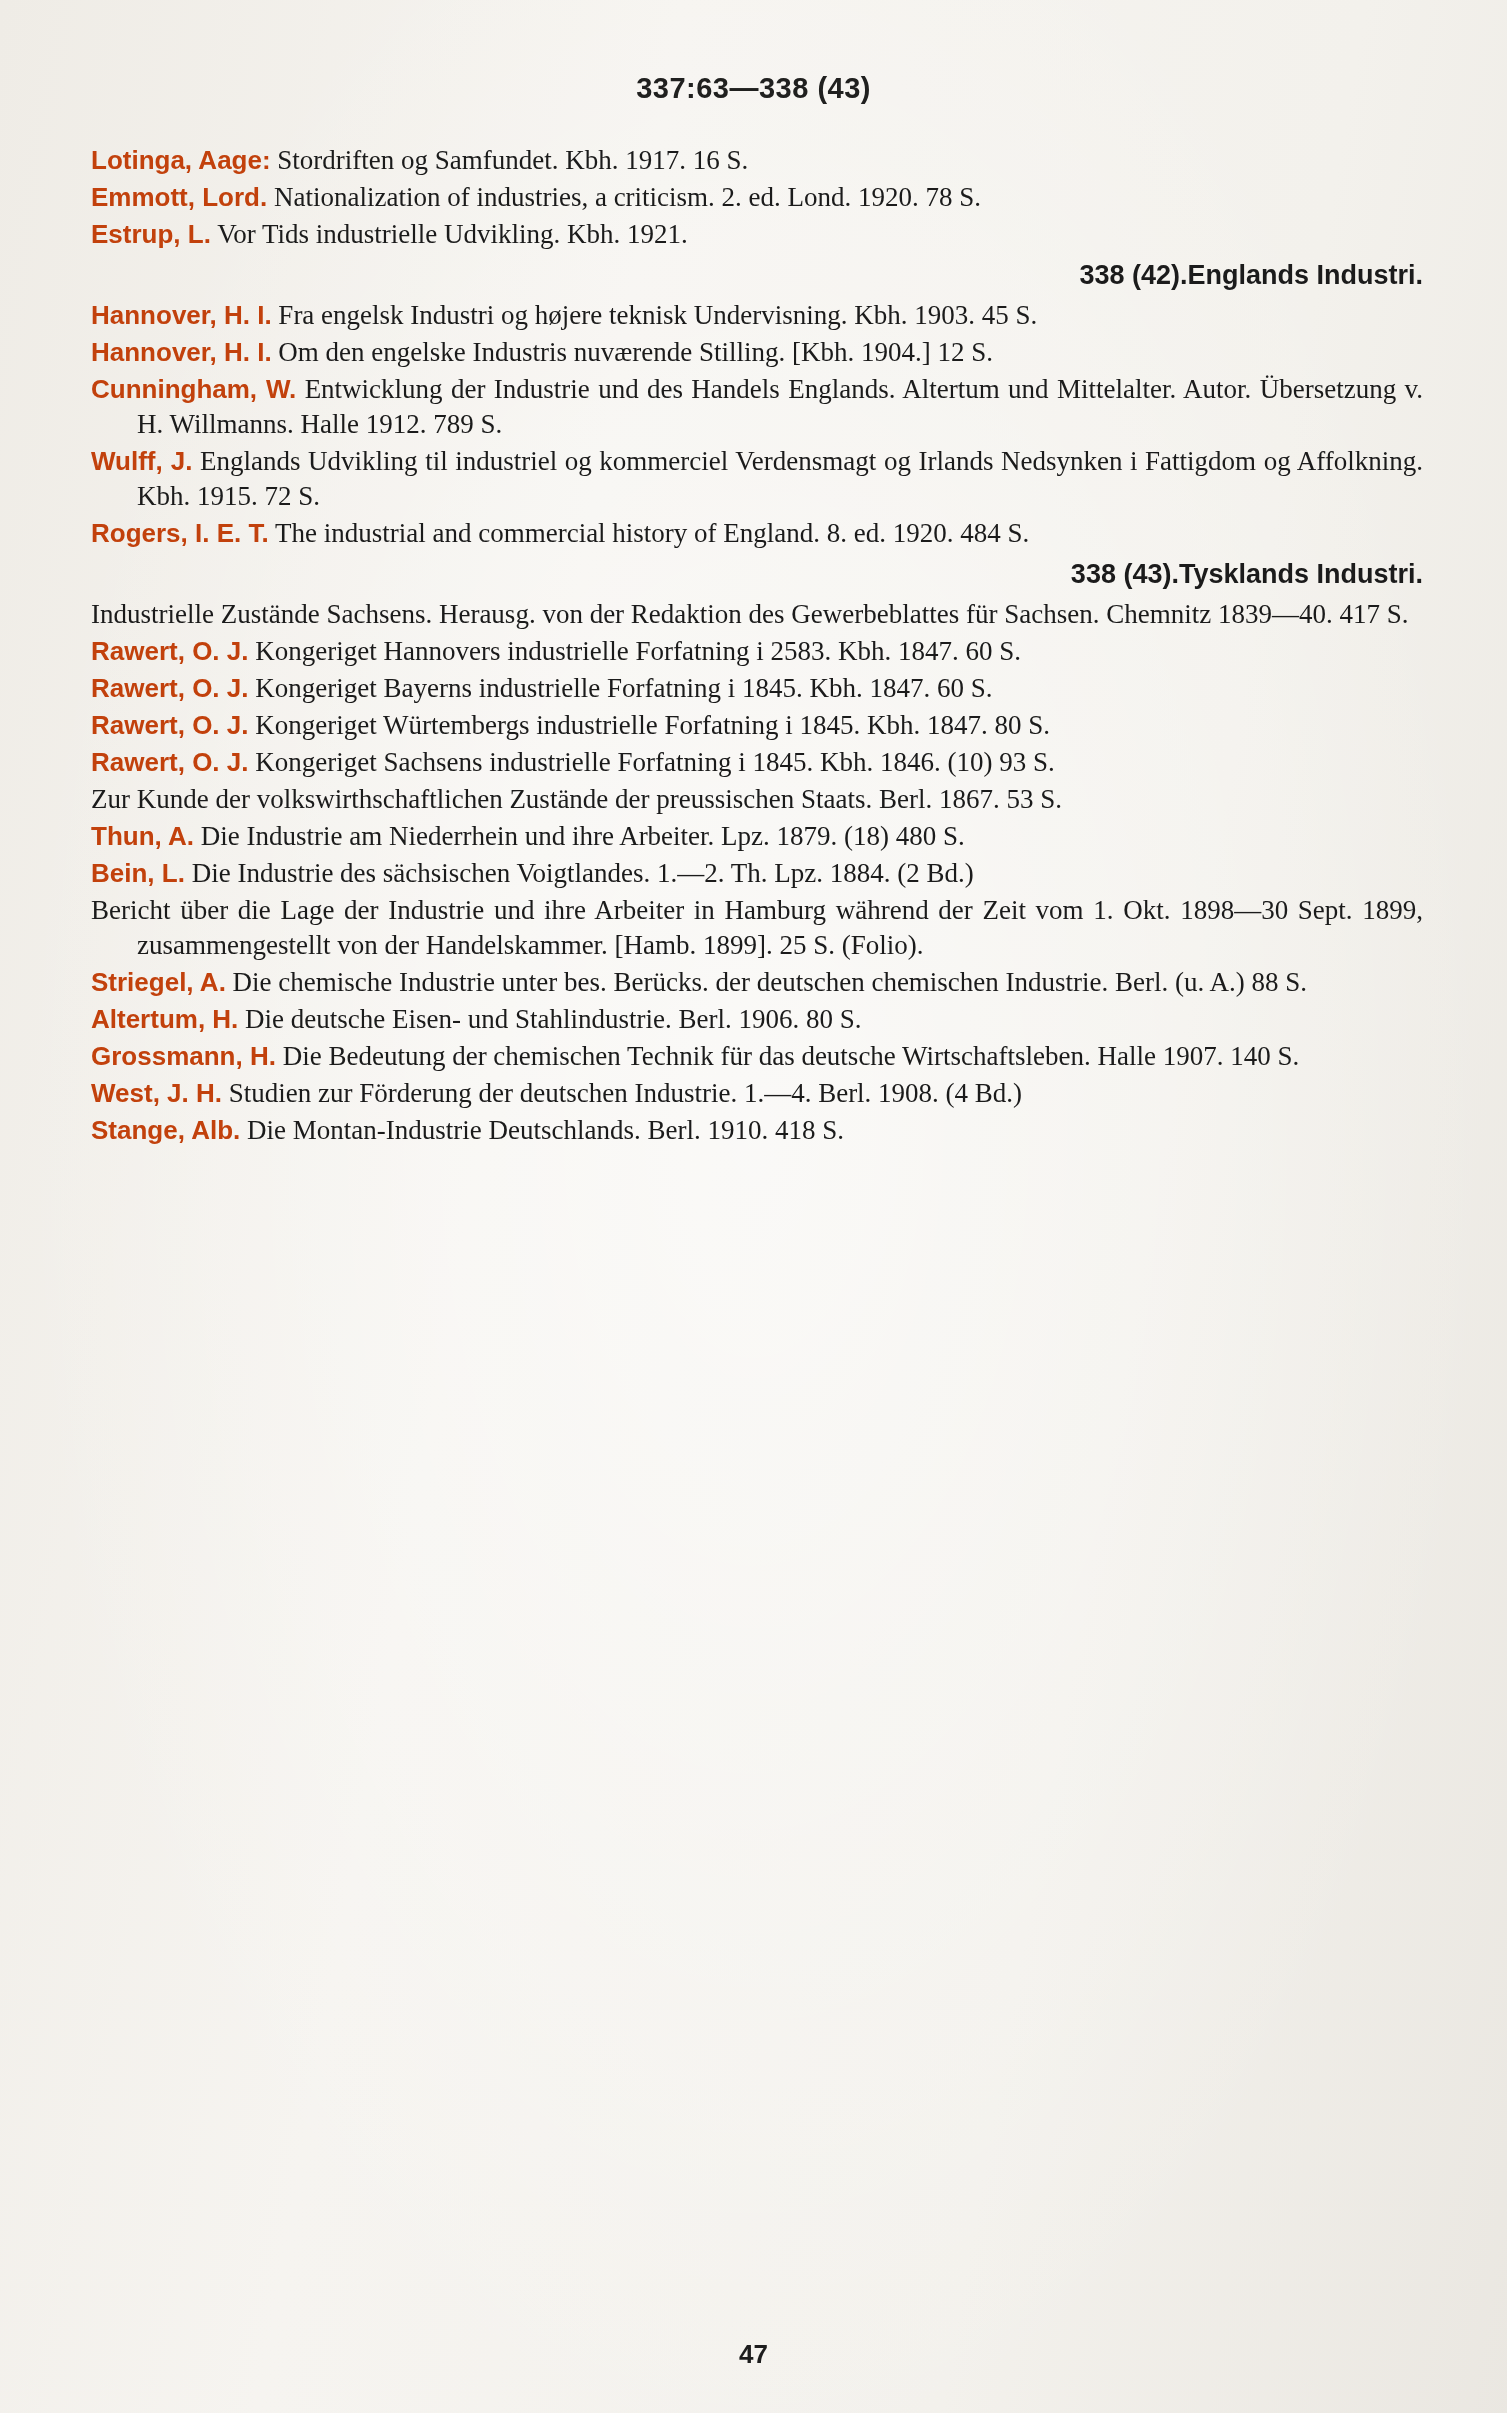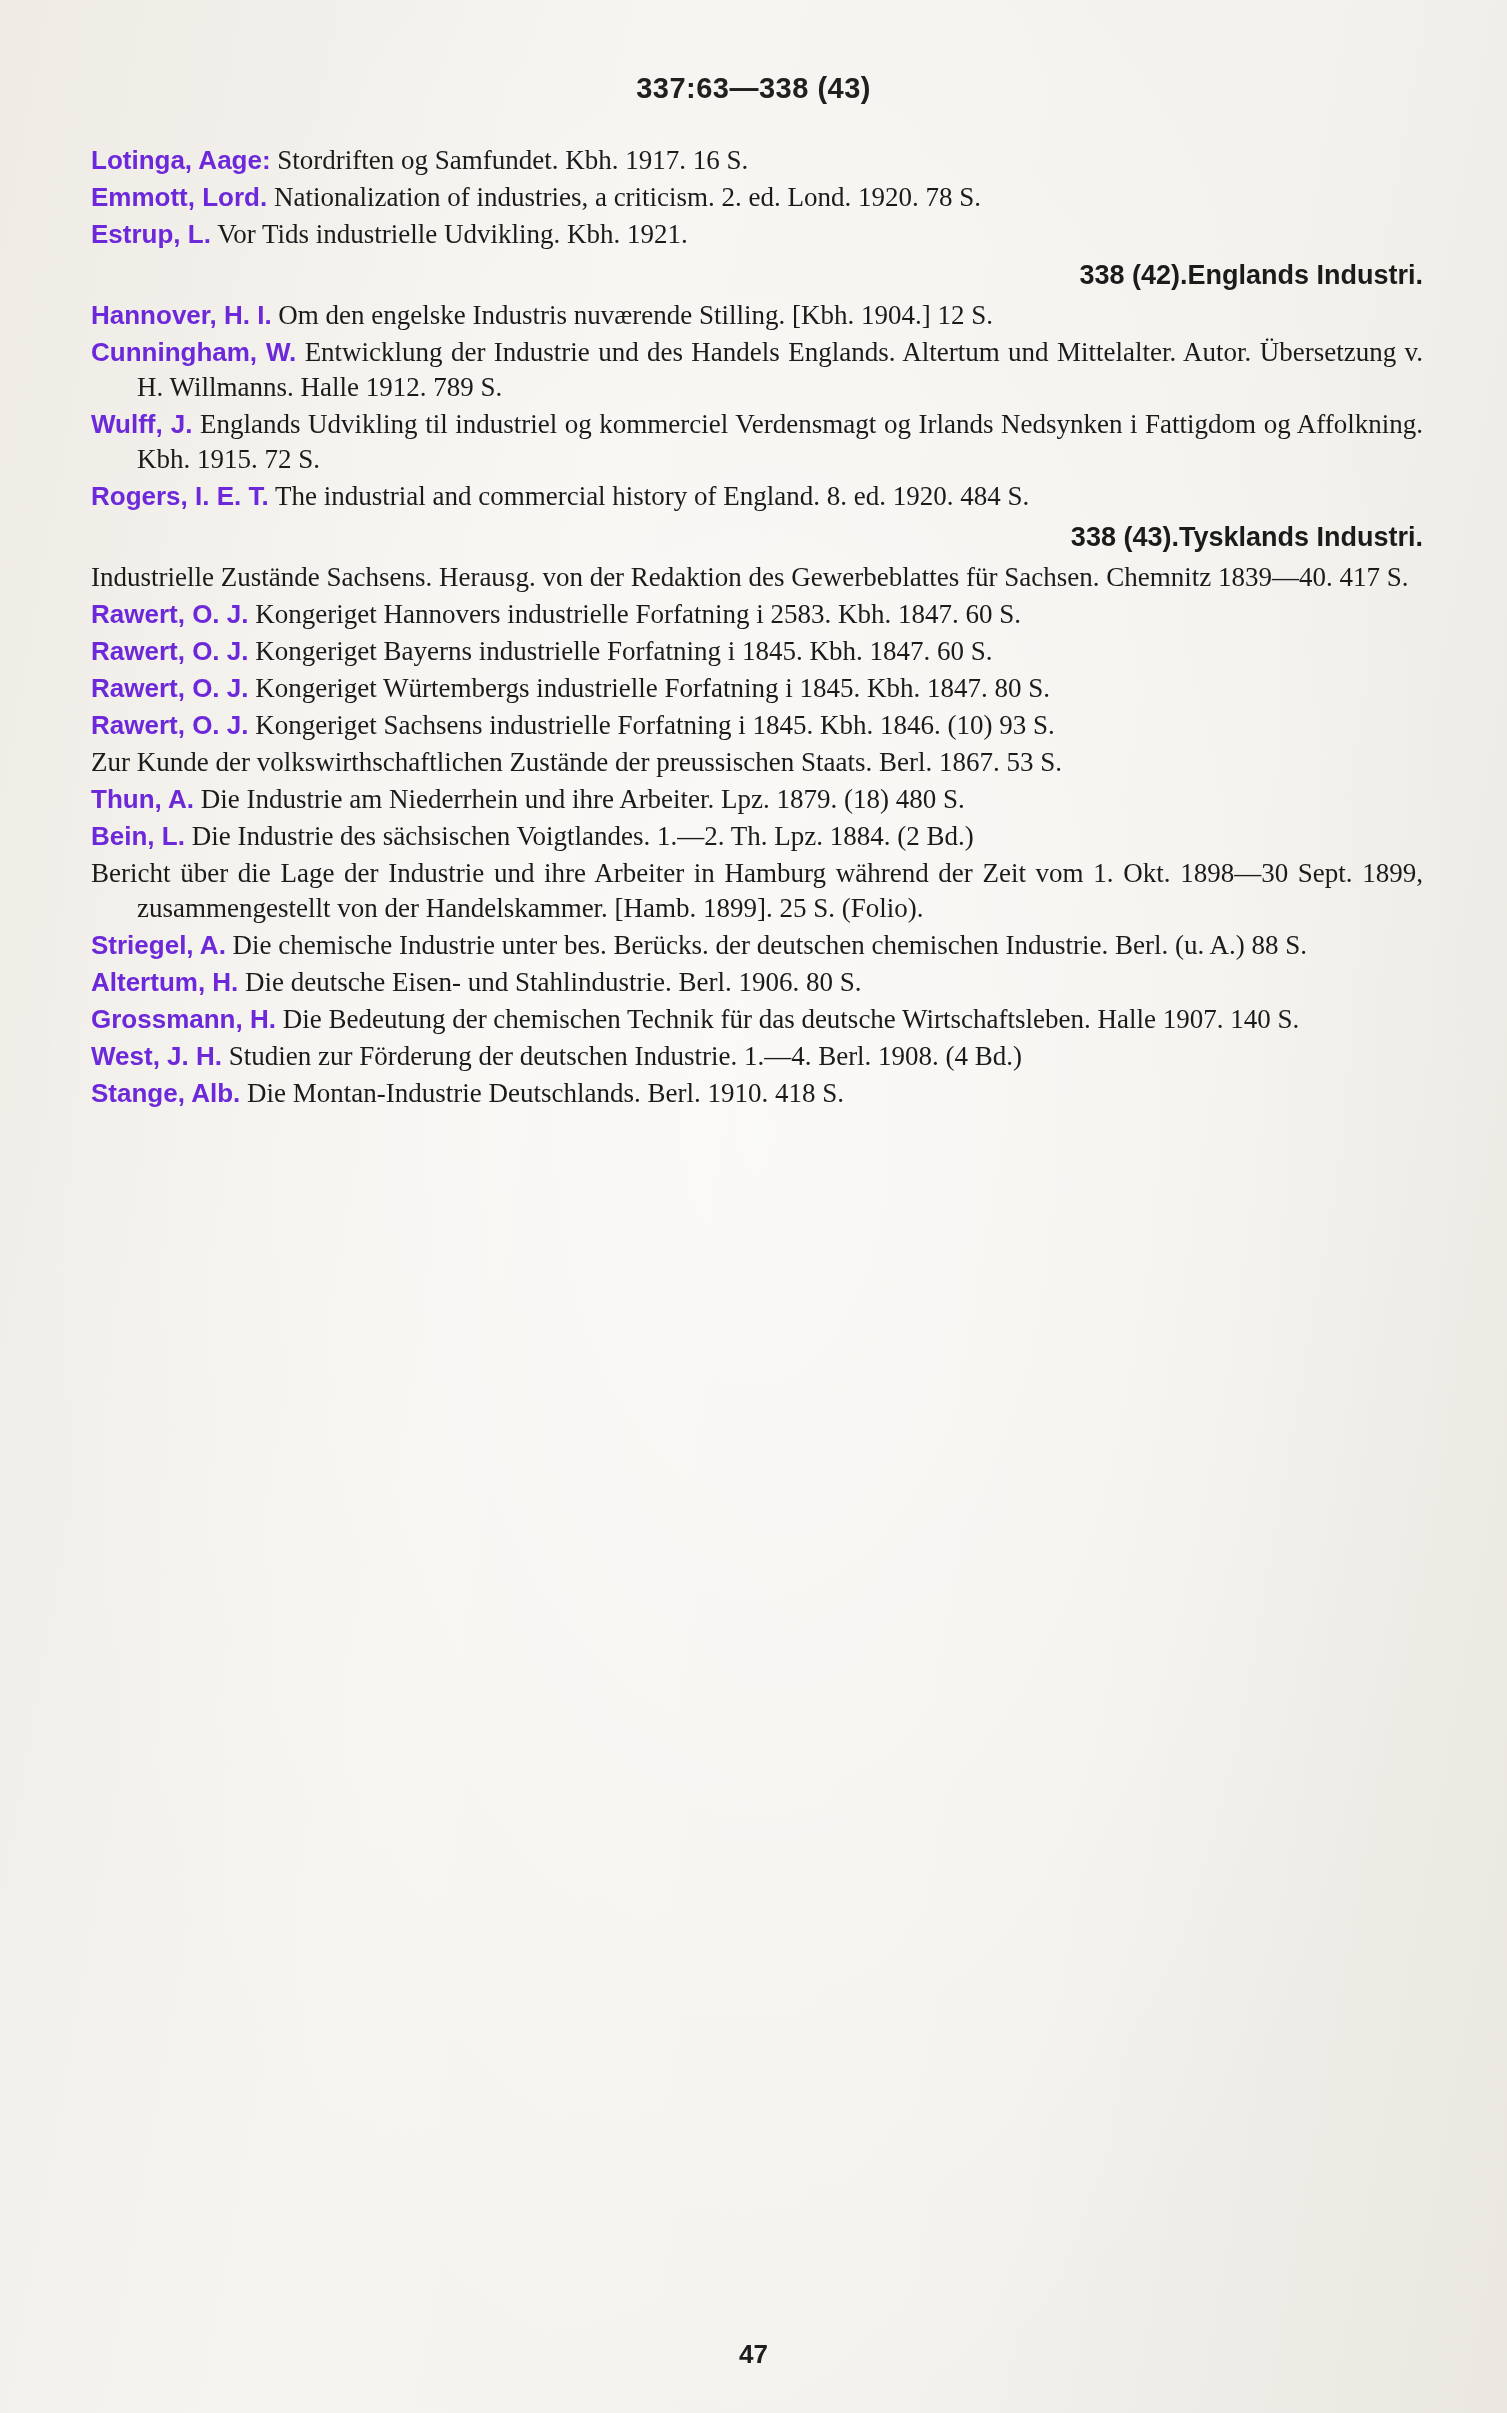--- a/index.html
+++ b/index.html
@@ -57,21 +57,21 @@
     padding-left: 46px;
     text-align: justify;
   }
   .entry > .first-line-fix {
     margin-left: -46px;
   }
   .author {
     font-family: "Liberation Sans", sans-serif;
     font-weight: bold;
     font-size: 26px;
-    color: #6d28d9;
+    color: #c2410c;
   }
   .section-head {
     display: flex;
     justify-content: flex-end;
     align-items: baseline;
     font-family: "Liberation Sans", sans-serif;
     font-weight: bold;
     font-size: 27px;
     margin-top: 5.8px;
     margin-bottom: 4.8px;
@@ -101,20 +101,21 @@
     <div class="running-head">337:63—338 (43)</div>
 
     <div class="entries" id="entries">
         <div class="entry"><span class="first-line-fix"><span class="author">Lotinga, Aage:</span><span> Stordriften og Samfundet. Kbh. 1917. 16 S.</span></span></div>
         <div class="entry"><span class="first-line-fix"><span class="author">Emmott, Lord.</span><span> Nationalization of industries, a criticism. 2. ed. Lond. 1920. 78 S.</span></span></div>
         <div class="entry"><span class="first-line-fix"><span class="author">Estrup, L.</span><span> Vor Tids industrielle Udvikling. Kbh. 1921.</span></span></div>
         <div class="section-head">
           <span class="sec-num">338 (42).</span>
           <span class="sec-title">Englands Industri.</span>
         </div>
+        <div class="entry"><span class="first-line-fix"><span class="author">Hannover, H. I.</span><span> Fra engelsk Industri og højere teknisk Undervisning. Kbh. 1903. 45 S.</span></span></div>
         <div class="entry"><span class="first-line-fix"><span class="author">Hannover, H. I.</span><span> Om den engelske Industris nuværende Stilling. [Kbh. 1904.] 12 S.</span></span></div>
         <div class="entry"><span class="first-line-fix"><span class="author">Cunningham, W.</span><span> Entwicklung der Industrie und des Handels Englands. Altertum und Mittelalter. Autor. Übersetzung v. H. Willmanns. Halle 1912. 789 S.</span></span></div>
         <div class="entry"><span class="first-line-fix"><span class="author">Wulff, J.</span><span> Englands Udvikling til industriel og kommerciel Verdensmagt og Irlands Nedsynken i Fattigdom og Affolkning. Kbh. 1915. 72 S.</span></span></div>
         <div class="entry"><span class="first-line-fix"><span class="author">Rogers, I. E. T.</span><span> The industrial and commercial history of England. 8. ed. 1920. 484 S.</span></span></div>
         <div class="section-head">
           <span class="sec-num">338 (43).</span>
           <span class="sec-title">Tysklands Industri.</span>
         </div>
         <div class="entry"><span class="first-line-fix"><span>Industrielle Zustände Sachsens. Herausg. von der Redaktion des Gewerbeblattes für Sachsen. Chemnitz 1839—40. 417 S.</span></span></div>
         <div class="entry"><span class="first-line-fix"><span class="author">Rawert, O. J.</span><span> Kongeriget Hannovers industrielle Forfatning i 2583. Kbh. 1847. 60 S.</span></span></div>

